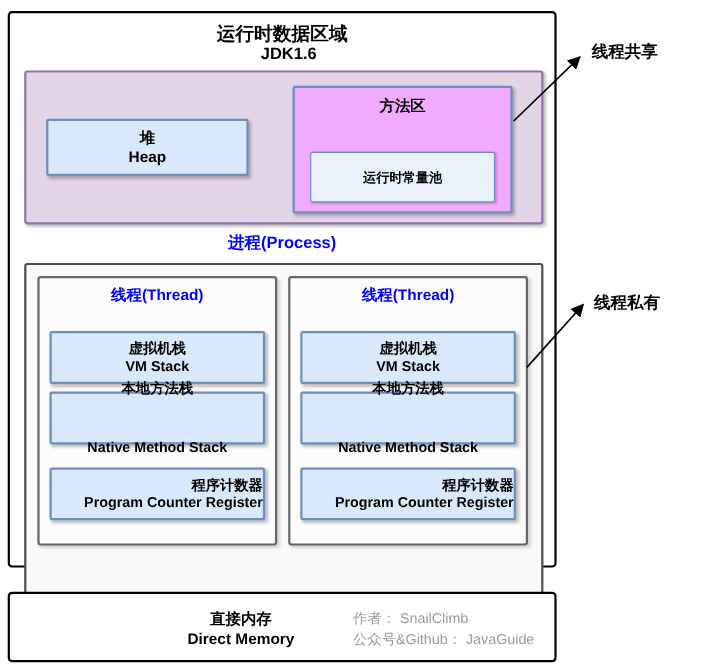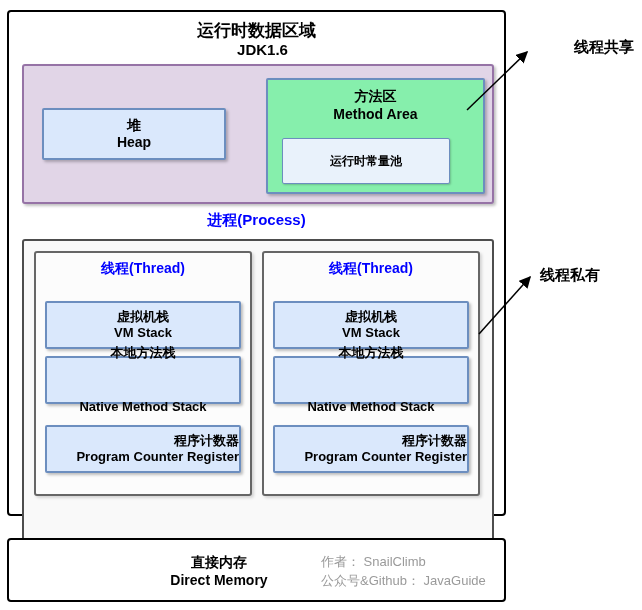--- a/index.html
+++ b/index.html
@@ -63,22 +63,22 @@
   }
   .heap-box {
     position: absolute;
     left: 18px; top: 42px;
     width: 184px; height: 52px;
     font-size: 14px;
   }
   .method-area-box {
     position: absolute;
     left: 242px; top: 12px;
-    width: 219px; height: 116px;
-    background: #86efac;
+    width: 200px; height: 116px;
+    background: #f0abfc;
     border: 2px solid #6c8ebf;
     border-radius: 2px;
     box-shadow: 2px 2px 3px rgba(0,0,0,0.25);
     text-align: center;
   }
   .method-area-title {
     padding-top: 7px;
     font-weight: bold;
     font-size: 14px;
     line-height: 1.3;
@@ -143,21 +143,21 @@
     position: absolute;
     left: 0; top: 0;
     width: 642px; height: 610px;
     pointer-events: none;
   }
   .annotation {
     position: absolute;
     font-size: 15px; font-weight: bold;
     white-space: nowrap;
   }
-  .annotation.shared { left: 538px; top: 38px; margin-left: 36px; }
+  .annotation.shared { left: 538px; top: 38px; }
   .annotation.private { left: 540px; top: 266px; }
 
   
   .direct-memory-box {
     position: absolute;
     left: 7px; top: 538px;
     width: 499px; height: 64px;
     background: #ffffff;
     border: 2.5px solid #000;
     border-radius: 4px;
@@ -190,21 +190,20 @@
     <div class="main-subtitle">JDK1.6</div>
 
     <div class="shared-region">
       <div class="blue-box heap-box">
         <div>堆</div>
         <div>Heap</div>
       </div>
       <div class="method-area-box">
         <div class="method-area-title">
           <div>方法区</div>
-          <div>Method Area</div>
         </div>
         <div class="blue-box constant-pool-box">
           <div>运行时常量池</div>
         </div>
       </div>
     </div>
 
     <div class="process-label">进程(Process)</div>
 
     <div class="process-box">

